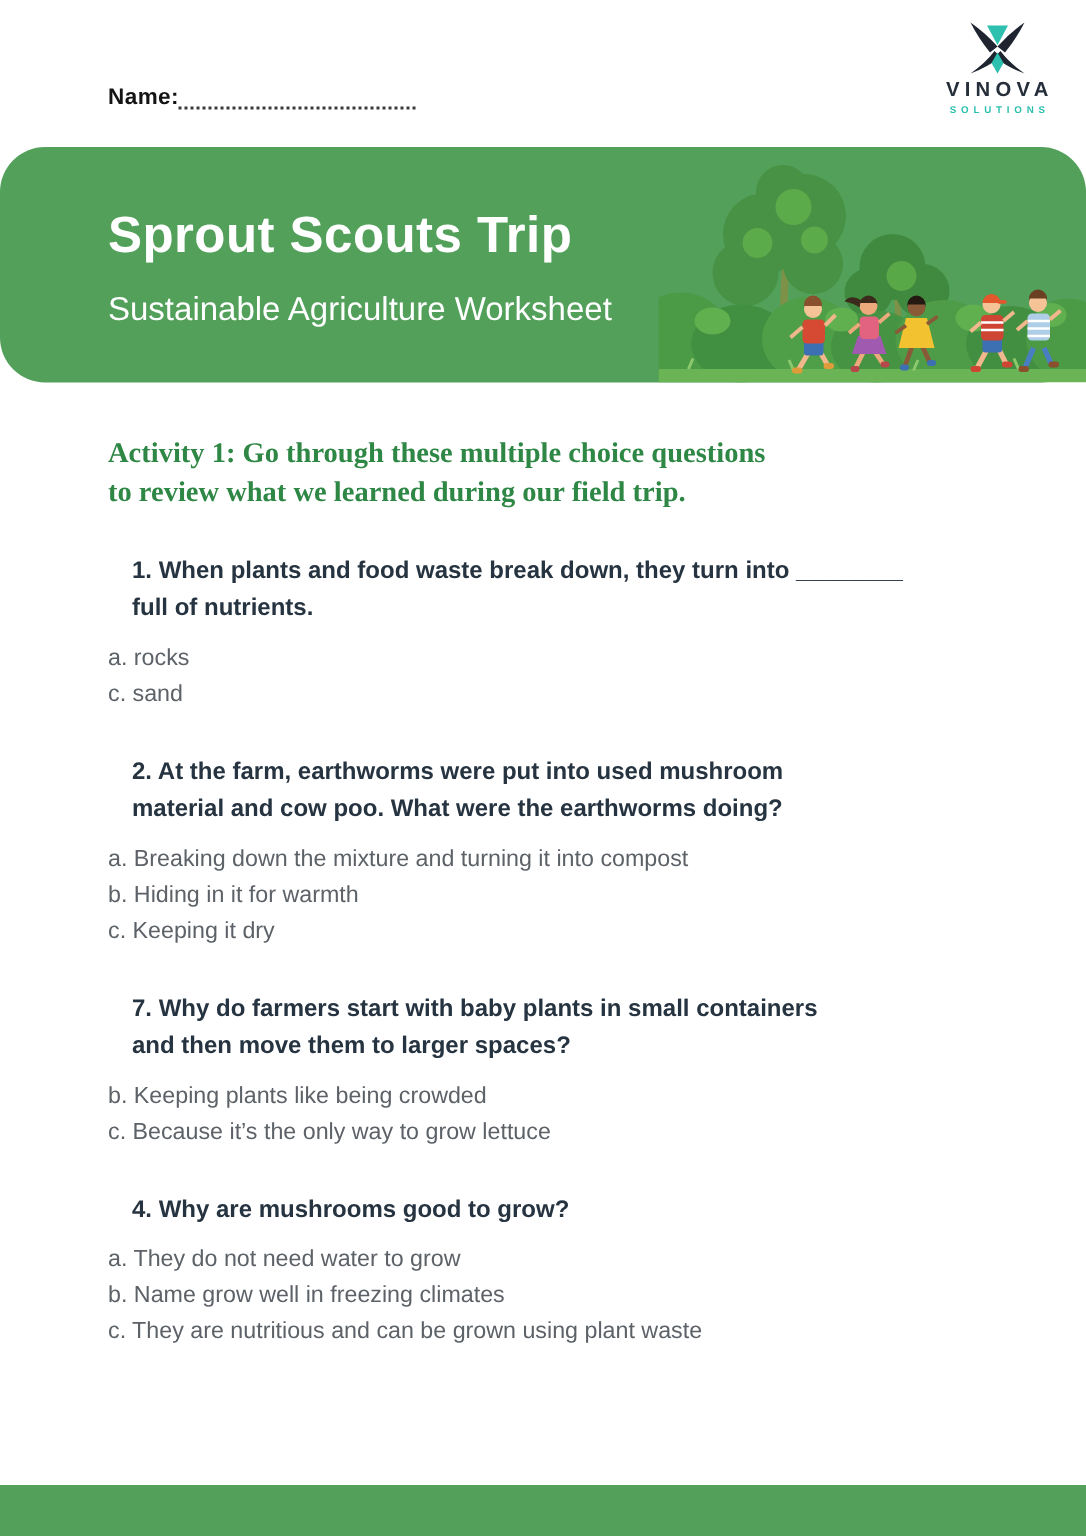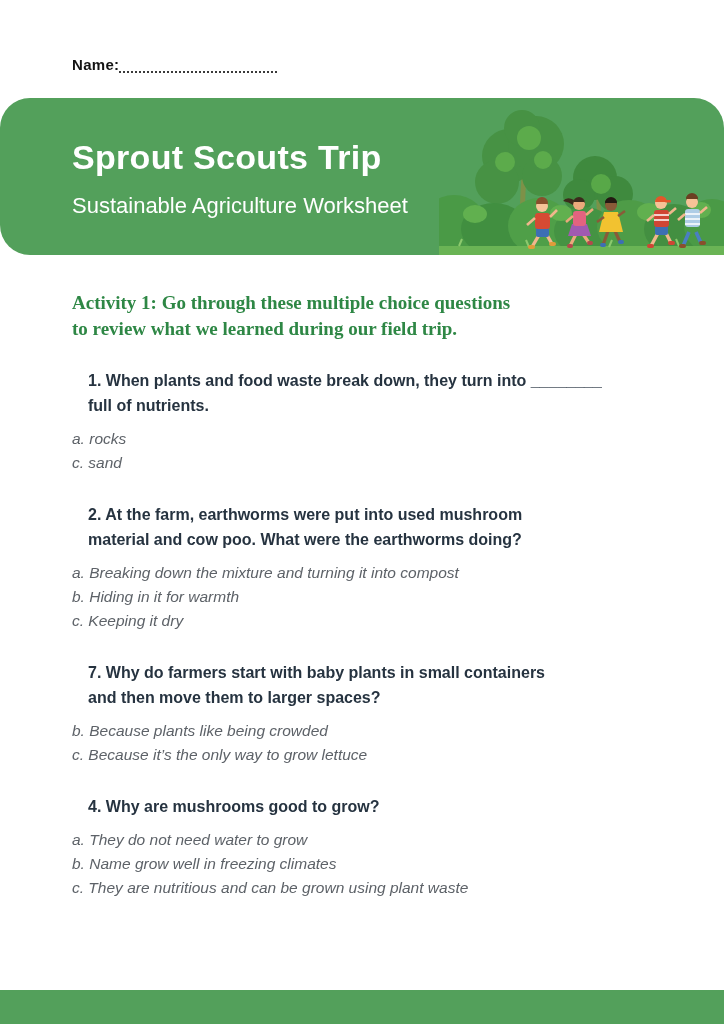--- a/index.html
+++ b/index.html
@@ -29,36 +29,48 @@
   .content { position:absolute; left:72px; top:290px; width:585px; }
   .activity-heading {
     margin:0 0 26px 0; font-size:19px; font-weight:bold; color:#2e8745;
     line-height:26px; white-space:pre-line;font-family:Liberation Serif, serif;
   }
   .question { margin-bottom:27px; }
   .q-text {
     margin:0 0 9px 16px; font-size:16px; font-weight:bold; color:#263340;
     line-height:25px; white-space:pre-line;
   }
-  .q-option { font-size:15.5px; color:#5d6268; line-height:24px;font-style:italic; }
+  .q-option { font-size:15.5px; color:#5d6268; line-height:24px; }
 
   
   .footer-bar { position:absolute; left:0; top:990px; width:724px; height:34px; background:#53a05b; }
 </style>
 </head>
 <body>
 
 <div class="page">
 
   <div class="top-header">
     <div class="name-row">
       <span class="name-label">Name:</span>
       <span class="name-line"></span>
     </div>
 
+    <div class="logo">
+      <svg class="logo-mark" width="42" height="36" viewBox="0 0 42 36">
+        <polygon points="14,3 28,3 21,16" fill="#2ec0af"></polygon>
+        <path d="M3,1 Q13,8 21,17 L16,21 Q8,11 3,1 Z" fill="#1e2430"></path>
+        <path d="M39,1 Q29,8 21,17 L26,21 Q34,11 39,1 Z" fill="#1e2430"></path>
+        <path d="M3,35 Q13,28 19,20 L23,24 Q14,31 3,35 Z" fill="#1e2430"></path>
+        <path d="M39,35 Q29,28 23,20 L19,24 Q28,31 39,35 Z" fill="#1e2430"></path>
+        <polygon points="21,21 25,28 21,35 17,28" fill="#2ec0af"></polygon>
+      </svg>
+      <div class="logo-brand">VINOVA</div>
+      <div class="logo-tagline">SOLUTIONS</div>
+    </div>
   </div>
 
   <div class="banner">
     <h1 class="banner-title">Sprout Scouts Trip</h1>
     <p class="banner-subtitle">Sustainable Agriculture Worksheet</p>
 
     <svg class="illustration" width="285" height="157" viewBox="0 0 285 157">
 
       <path d="M84,150 C82,115 84,85 87,55" stroke="#7d9148" stroke-width="5" fill="none"></path>
       <g fill="#479244">
@@ -195,21 +207,21 @@
         <div class="q-option">a. Breaking down the mixture and turning it into compost</div>
         <div class="q-option">b. Hiding in it for warmth</div>
         <div class="q-option">c. Keeping it dry</div>
       </div>
     </section>
 
     <section class="question">
       <h3 class="q-text">7. Why do farmers start with baby plants in small containers
 and then move them to larger spaces?</h3>
       <div class="q-options">
-        <div class="q-option">b. Because plants like being crowded</div>
+        <div class="q-option">b. Keeping plants like being crowded</div>
         <div class="q-option">c. Because it’s the only way to grow lettuce</div>
       </div>
     </section>
 
     <section class="question">
       <h3 class="q-text">4. Why are mushrooms good to grow?</h3>
       <div class="q-options">
         <div class="q-option">a. They do not need water to grow</div>
         <div class="q-option">b. Name grow well in freezing climates</div>
         <div class="q-option">c. They are nutritious and can be grown using plant waste</div>

